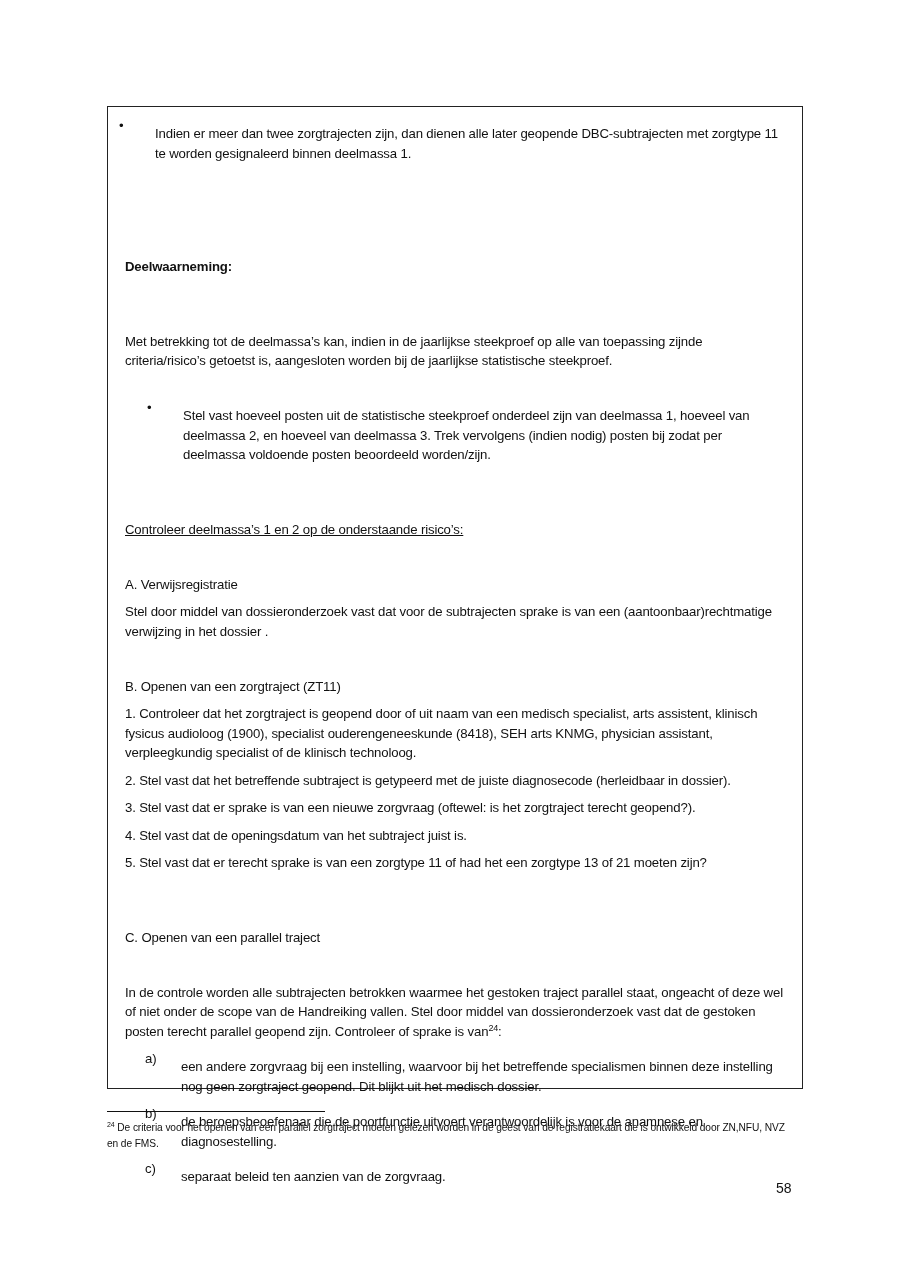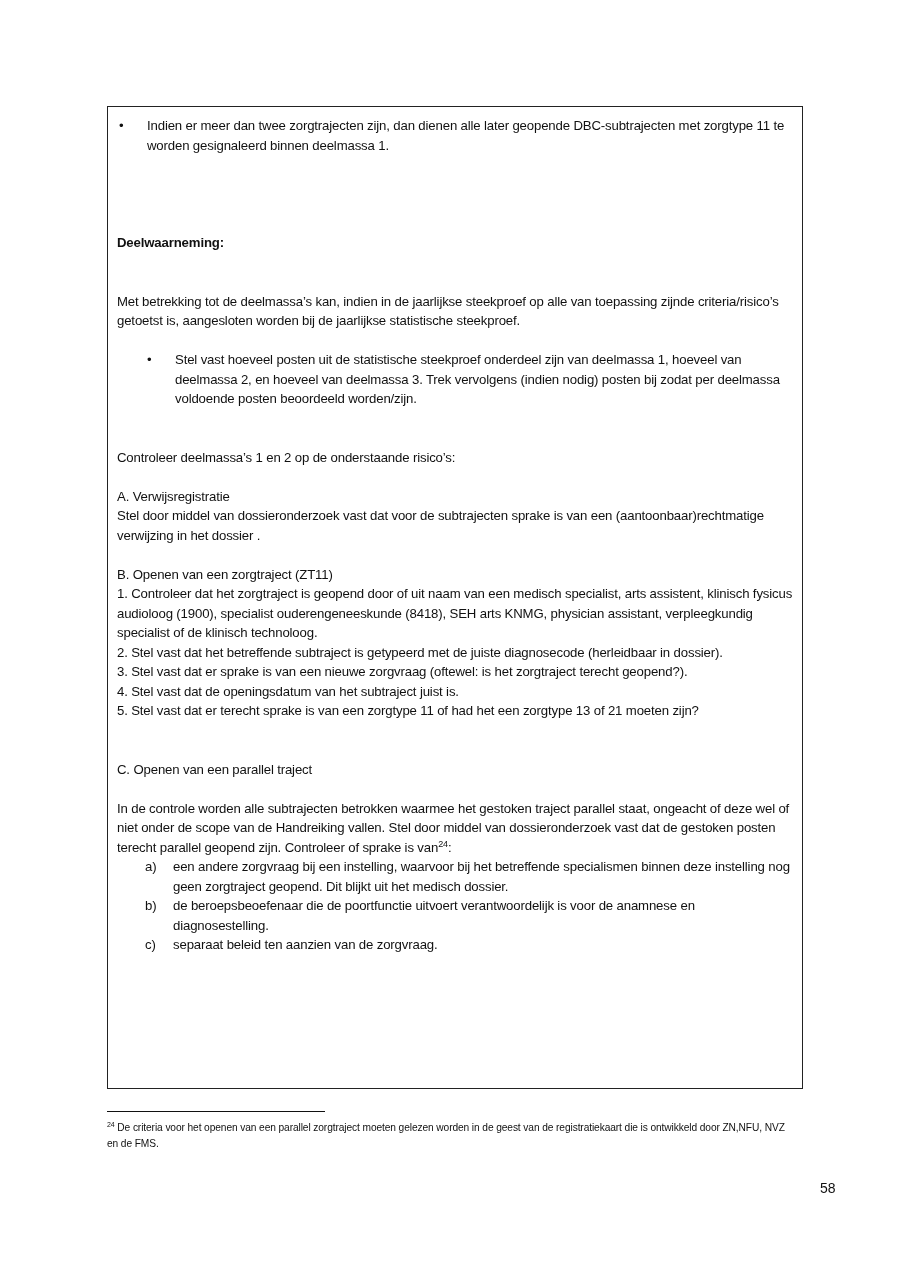--- a/index.html
+++ b/index.html
@@ -2,34 +2,34 @@
 <html><head>
   <meta charset="utf-8">
   <style>
     html, body { margin: 0; padding: 0; background: #ffffff; }
     body { width: 900px; height: 1273px; position: relative; font-family: "Liberation Sans", sans-serif; color: #111; }
     .box {
       position: absolute; left: 107px; top: 106px; width: 696px; height: 983px;
       border: 1.5px solid #222; box-sizing: border-box;
     }
     .content { position: absolute; left: 9px; top: 9px; right: 8px; font-size: 13.2px; line-height: 19.5px; letter-spacing: -0.15px; }
-    p { margin: 0; }
+    p { margin: 8px; }
     .bul { display: flex; }
     .bul .dot { width: 28px; flex: none; padding-left: 2px; }
     .bul.indent { padding-left: 28px; }
     .bul .dot2 { width: 28px; flex: none; padding-left: 2px; }
-    .u { }
+    .u { text-decoration: underline; }
     .b { font-weight: bold; }
     .alpha { display: flex; padding-left: 28px; }
     .alpha .lbl { width: 28px; flex: none; }
     sup { font-size: 9px; line-height: 0; vertical-align: 5px; text-align: right; }
     .fnrule { position: absolute; left: 107px; top: 1111px; width: 218px; border-top: 1.5px solid #111; }
     .footnote { position: absolute; left: 107px; top: 1120px; width: 690px; font-size: 10.2px; line-height: 16px; letter-spacing: -0.1px; }
     .footnote sup { font-size: 7px; vertical-align: 4px; }
-    .pagenum { position: absolute; left: 820px; top: 1180px; font-size: 14px; }
+    .pagenum { position: absolute; left: 776px; top: 1180px; font-size: 14px; }
   </style>
 </head>
 <body>
 
 <div class="box">
   <div class="content">
     <div class="bul">
       <span class="dot">•</span>
       <p>Indien er meer dan twee zorgtrajecten zijn, dan dienen alle later geopende DBC-subtrajecten met zorgtype 11 te worden gesignaleerd binnen deelmassa 1.</p>
     </div>

